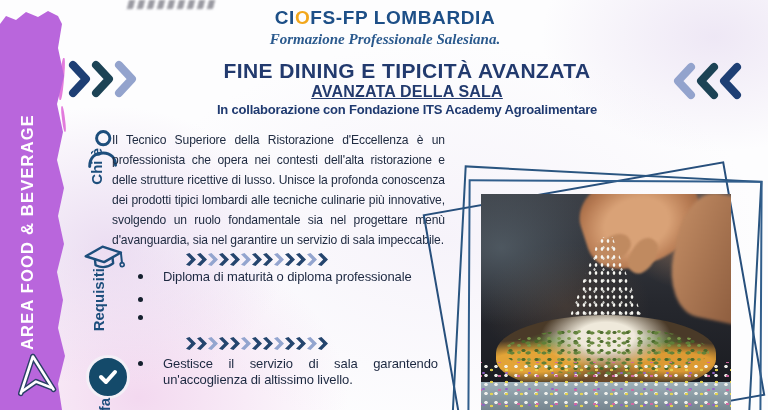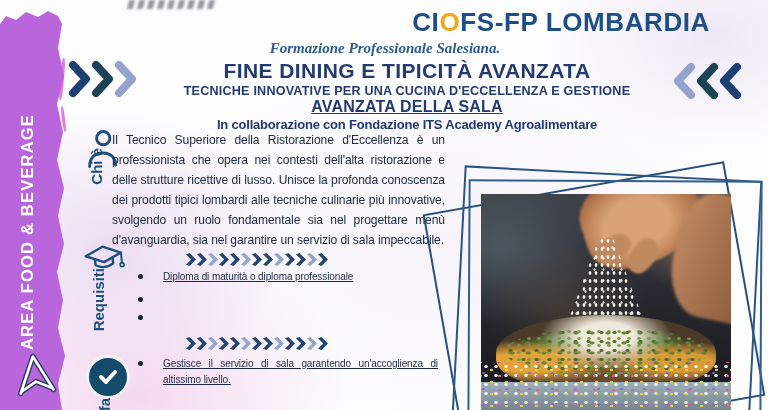--- a/index.html
+++ b/index.html
@@ -29,21 +29,21 @@
   }
   .arrow-ico{position:absolute;left:13px;top:350px;transform:rotate(-7deg);}
   .mg-mark{position:absolute;background:#d94fd0;border-radius:40%;opacity:.75;z-index:5;}
   .mg1{left:60px;top:58px;width:4px;height:42px;transform:rotate(5deg);}
   .mg2{left:62px;top:106px;width:3px;height:26px;transform:rotate(-7deg);}
   
   .logo-smudge{position:absolute;left:128px;top:0;width:88px;height:9px;z-index:2;
     background:repeating-linear-gradient(90deg, rgba(55,55,70,.5) 0 6px, rgba(55,55,70,0) 6px 10px);
     filter:blur(1.2px);transform:skewX(-14deg);}
   .header{position:absolute;left:60px;top:7px;width:650px;text-align:center;z-index:2;}
-  .brand{font-size:26px;font-weight:bold;color:#1d4f87;letter-spacing:.6px;text-align:right;}
+  .brand{font-size:19px;font-weight:bold;color:#1d4f87;letter-spacing:.6px;}
   .brand .o{color:#f2a71c;}
   .tagline{font-family:"Liberation Serif",serif;font-style:italic;font-weight:bold;
     font-size:15px;color:#2b5a8e;margin-top:2px;text-align:center;}
   
   .title-block{position:absolute;left:100px;top:59px;width:614px;text-align:center;z-index:2;color:#223a6e;}
   .main-title{font-size:21px;font-weight:bold;letter-spacing:.4px;line-height:24px;}
   .sub1{font-size:12.6px;font-weight:bold;letter-spacing:.2px;margin-top:1px;}
   .sub2{font-size:16px;font-weight:bold;letter-spacing:.2px;text-decoration:underline;}
   .collab{font-size:13px;font-weight:bold;letter-spacing:-0.2px;margin-top:1px;color:#1f3a70;}
   .chev-group{position:absolute;display:flex;z-index:2;}
@@ -64,21 +64,21 @@
   .row2{left:186px;top:337px;}
   .chv{width:10px;height:13px;background:#24456e;
     clip-path:polygon(0% 10%,35% 0%,100% 50%,35% 100%,0% 90%,52% 50%);}
   .chevrow .chv:nth-child(3n){background:#93a5cf;}
   ul.blist{position:absolute;list-style:none;margin:0;padding:0;z-index:2;}
   .req-list{left:138px;top:269px;width:312px;}
   .fa-list{left:138px;top:356px;width:300px;}
   .bullet{display:flex;margin-bottom:7px;}
   .req-list .bullet{margin-bottom:7.5px;}
   .dot{flex:0 0 5px;width:5px;height:5px;border-radius:50%;background:#14202e;margin:5px 20px 0 0;}
-  .btxt{font-size:10px;line-height:15.5px;color:#1c2840;letter-spacing:-0.1px;text-decoration:underline;}
+  .btxt{font-size:13px;line-height:15.5px;color:#1c2840;letter-spacing:-0.1px;}
   .fa-list .btxt{text-align:justify;}
   .check-ico{position:absolute;left:86px;top:355px;width:44px;height:44px;border-radius:50%;
     background:#144a6a;border:3px solid #f4eff7;z-index:2;display:flex;align-items:center;justify-content:center;}
   .fa-label{left:96px;top:398px;}
   
   .frame{position:absolute;border:2px solid #274f7c;z-index:3;background:transparent;}
   .f1{left:441px;top:186px;width:306px;height:238px;transform:rotate(-10deg);}
   .f2{left:458px;top:173px;width:298px;height:250px;transform:rotate(3deg);border-color:#2a5580;}
   .f3{left:468px;top:180px;width:294px;height:244px;transform:rotate(.3deg);border-color:#315e8c;}
   .photo{position:absolute;left:481px;top:194px;width:250px;height:216px;overflow:hidden;z-index:4;
@@ -183,21 +183,20 @@
       </svg>
     <svg width="30" height="38" viewBox="0 0 22 38">
         <polyline points="18,5 5,19 18,33" fill="none" stroke="#1c4355" stroke-width="8" stroke-linecap="round" stroke-linejoin="round"></polyline>
       </svg>
     <svg width="30" height="38" viewBox="0 0 22 38">
         <polyline points="18,5 5,19 18,33" fill="none" stroke="#1e3f74" stroke-width="8" stroke-linecap="round" stroke-linejoin="round"></polyline>
       </svg>
   </div>
   <div class="title-block">
     <div class="main-title">FINE DINING E TIPICITÀ AVANZATA</div>
-    <div class="sub1">TECNICHE INNOVATIVE PER UNA CUCINA D'ECCELLENZA E GESTIONE</div>
     <div class="sub2">AVANZATA DELLA SALA</div>
     <div class="collab">In collaborazione con Fondazione ITS Academy Agroalimentare</div>
   </div>
 
   <svg class="person-ico" width="32" height="40" viewBox="0 0 26 32">
     <circle cx="14" cy="8" r="5.4" fill="none" stroke="#1d4e7c" stroke-width="2.4"></circle>
     <path d="M3,31 c0,-8 5,-11 11,-11 c6,0 10,4 10,10" fill="none" stroke="#1d4e7c" stroke-width="2.4" stroke-linecap="round"></path>
   </svg>
   <div class="vlabel chie-label">Chi è</div>
   <div class="chie-text">Il Tecnico Superiore della Ristorazione d'Eccellenza è un professionista che opera nei contesti dell'alta ristorazione e delle strutture ricettive di lusso. Unisce la profonda conoscenza dei prodotti tipici lombardi alle tecniche culinarie più innovative, svolgendo un ruolo fondamentale sia nel progettare menù d'avanguardia, sia nel garantire un servizio di sala impeccabile.</div>

